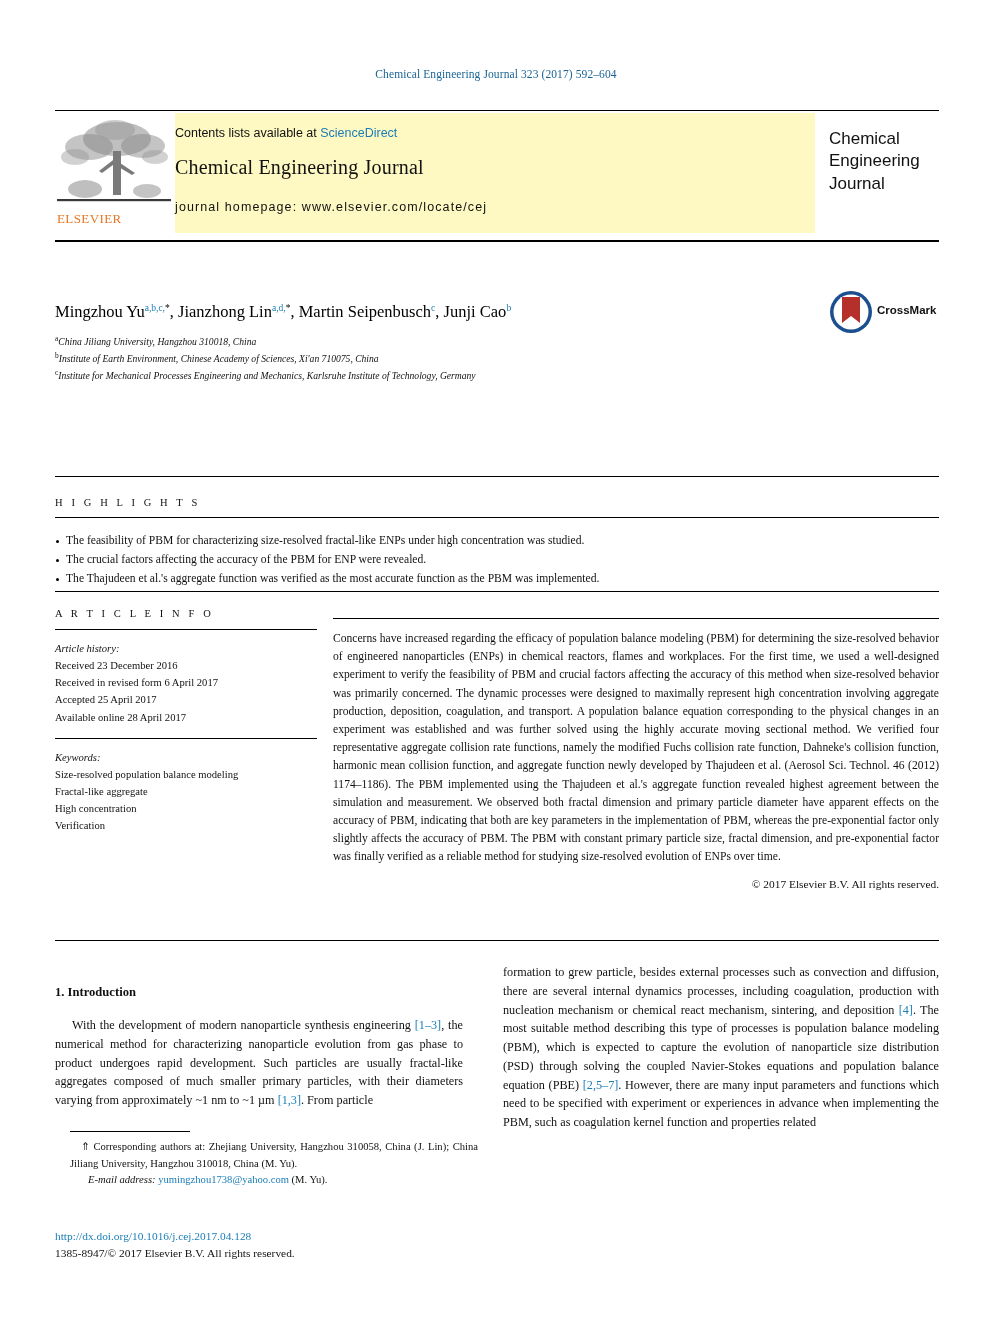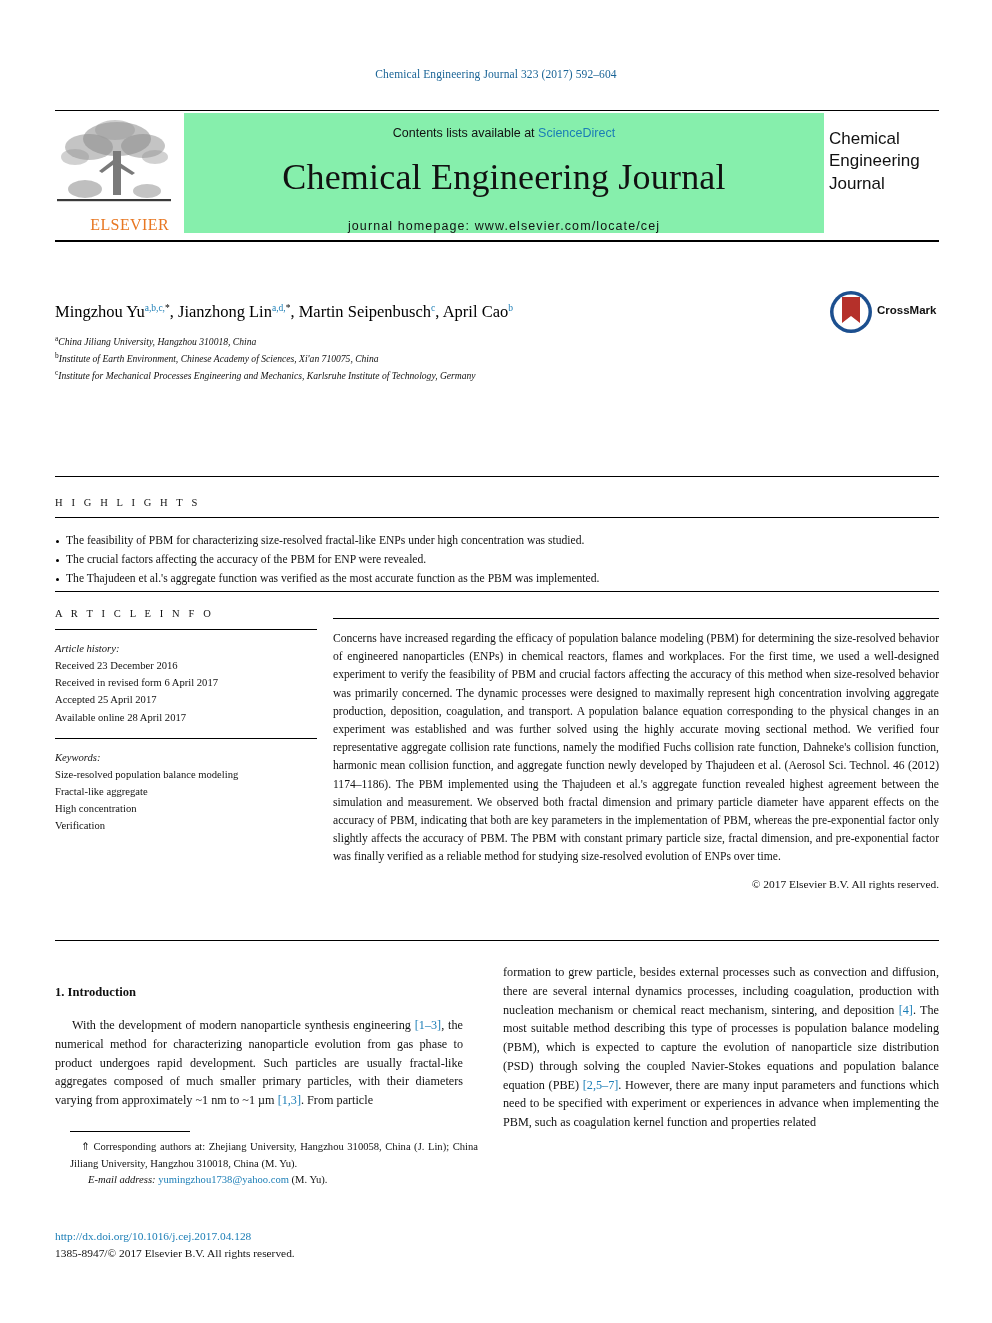--- a/index.html
+++ b/index.html
@@ -49,49 +49,49 @@
   }
   .elsevier-logo {
     position: absolute;
     left: 0; top: 0;
     width: 118px;
     height: 120px;
   }
   .tree-svg { display:block; }
   .elsevier-word {
     position: absolute;
-    left: 2px; bottom: 0;
+    left: 2px; bottom: 8px;
     width: 112px;
-    text-align: right;
-    font-family: "Liberation Serif", serif;
-    font-size: 16px;
+    text-align: left;
+    font-family: "Liberation Serif", serif;
+    font-size: 13px;
     letter-spacing: 0.4px;
     color: #E87722;
     line-height: 1;
   }
   .masthead-center {
     position: absolute;
-    left: 129px; top: 0;
+    left: 120px; top: 0;
     width: 640px;
     height: 120px;
-    background: #86efac;
-    text-align: center;
+    background: #fef9c3;
+    text-align: left;
   }
   .contents-line {
     margin-top: 13px;
     font-size: 12.5px;
     font-family: "Liberation Sans", sans-serif;
     color: #111;
   }
   .contents-line .sd {
     color: #1a7db6;
   }
   .journal-title {
     margin-top: 16px;
-    font-size: 36px;
+    font-size: 20px;
     font-family: "Liberation Serif", serif;
     color: #111;
     letter-spacing: .2px;
   }
   .homepage-line {
     margin-top: 21px;
     font-size: 12.5px;
     font-family: "Liberation Sans", sans-serif;
     letter-spacing: 1.1px;
     color: #111;
@@ -404,21 +404,21 @@
     <div class="crossmark">
       <svg class="cm-badge" viewBox="0 0 44 44">
         <circle cx="22" cy="22" r="21" fill="#1c4f8f"></circle>
         <circle cx="22" cy="22" r="17.5" fill="#ffffff"></circle>
         <path d="M13 7 h18 v26 l-9 -7 l-9 7 Z" fill="#b5302a"></path>
       </svg>
       <span class="cm-label">CrossMark</span>
     </div>
 
     <div class="authors">
-      <span><span>Mingzhou Yu</span><sup>a,b,c,</sup><sup class="blk">*</sup></span><span>, </span><span><span>Jianzhong Lin</span><sup>a,d,</sup><sup class="blk">*</sup></span><span>, </span><span><span>Martin Seipenbusch</span><sup>c</sup></span><span>, </span><span><span>April Cao</span><sup>b</sup></span>
+      <span><span>Mingzhou Yu</span><sup>a,b,c,</sup><sup class="blk">*</sup></span><span>, </span><span><span>Jianzhong Lin</span><sup>a,d,</sup><sup class="blk">*</sup></span><span>, </span><span><span>Martin Seipenbusch</span><sup>c</sup></span><span>, </span><span><span>Junji Cao</span><sup>b</sup></span>
     </div>
 
     <div class="affil">
       <div><sup>a</sup><span>China Jiliang University, Hangzhou 310018, China</span></div>
       <div><sup>b</sup><span>Institute of Earth Environment, Chinese Academy of Sciences, Xi'an 710075, China</span></div>
       <div><sup>c</sup><span>Institute for Mechanical Processes Engineering and Mechanics, Karlsruhe Institute of Technology, Germany</span></div>
     </div>
   </div>
 
   <div class="rule-hl-top"></div>

